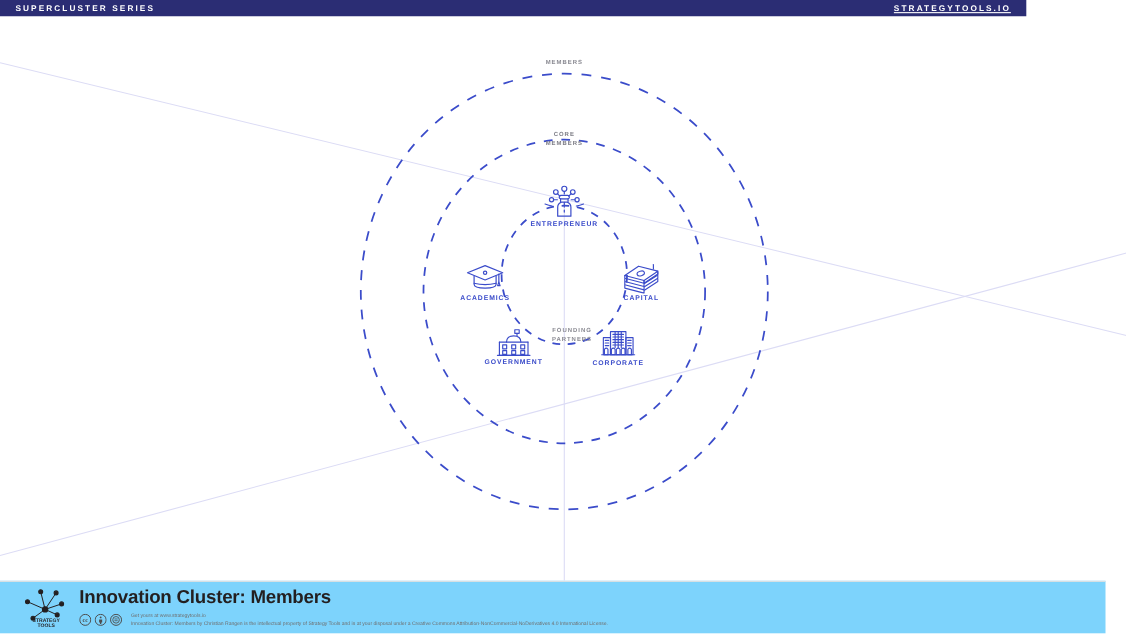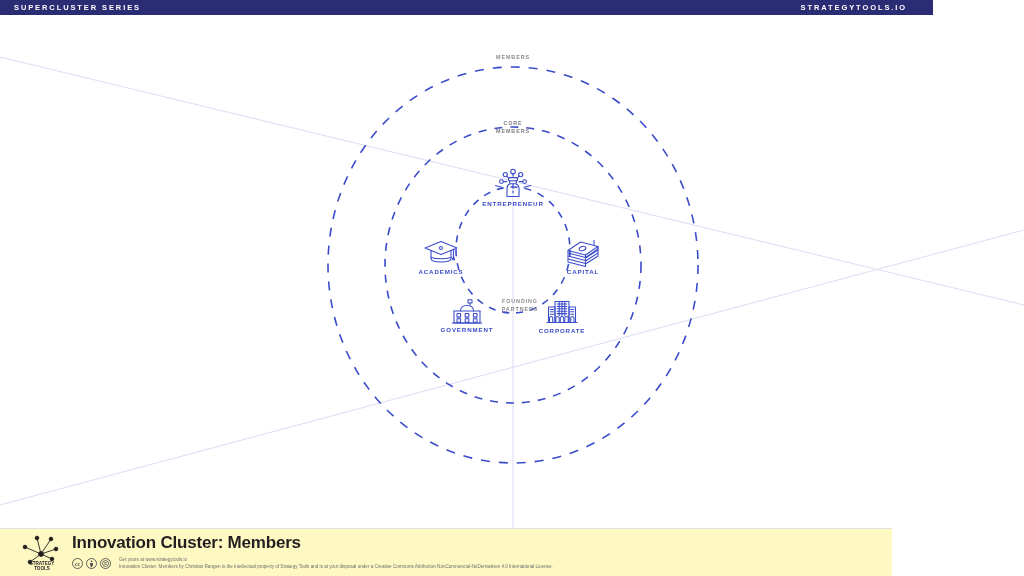--- a/index.html
+++ b/index.html
@@ -16,22 +16,23 @@
     background:#2b2d74;
     display:flex; align-items:center; justify-content:space-between;
   }
   #topbar .tb-left{
     color:#ffffff; font-size:7.5px; font-weight:bold;
     letter-spacing:1.9px; padding-left:14px;
     font-family:"Liberation Sans", sans-serif;
   }
   #topbar .tb-right{
     color:#ffffff; font-size:7.5px; font-weight:bold;
-    letter-spacing:1.9px; padding-right:26px;
-    font-family:"Liberation Sans", sans-serif;
+    letter-spacing:1.9px; padding-right:14px;
+    font-family:"Liberation Sans", sans-serif;
+    text-decoration:underline;
   }
 
   
   #canvas{
     position:absolute; left:0; top:15px; width:1024px; height:513px;
     background:#ffffff; overflow:hidden;
   }
   #bg-lines, #rings, #connectors { position:absolute; left:0; top:0; width:1024px; height:513px; }
 
   
@@ -50,22 +51,22 @@
   .ringlabel{
     position:absolute; width:160px; margin-left:-80px; text-align:center;
     font-size:5.4px; font-weight:bold; letter-spacing:0.9px;
     color:#8a8a92; line-height:1.5;
     font-family:"Liberation Sans", sans-serif;
   }
   .ringlabel.mid{ color:#7d7d86; }
 
   
   #footer{
-    position:absolute; left:0; top:528px; width:892px; height:48px;
-    background:#fef9c3; border-top:1px solid #e2e2e2;
+    position:absolute; left:0; top:528px; width:1005px; height:48px;
+    background:#7dd3fc; border-top:1px solid #e2e2e2;
     display:flex; align-items:center;
   }
   #footer .logo{ width:44px; margin-left:20px; flex:0 0 44px; }
   #footer .fcol{ margin-left:8px; }
   #footer .ftitle{
     font-size:17px; font-weight:bold; color:#231f20;
     letter-spacing:-0.2px; line-height:1.1;
     font-family:"Liberation Sans", sans-serif;
   }
   #footer .frow{ display:flex; align-items:center; margin-top:3px; }

